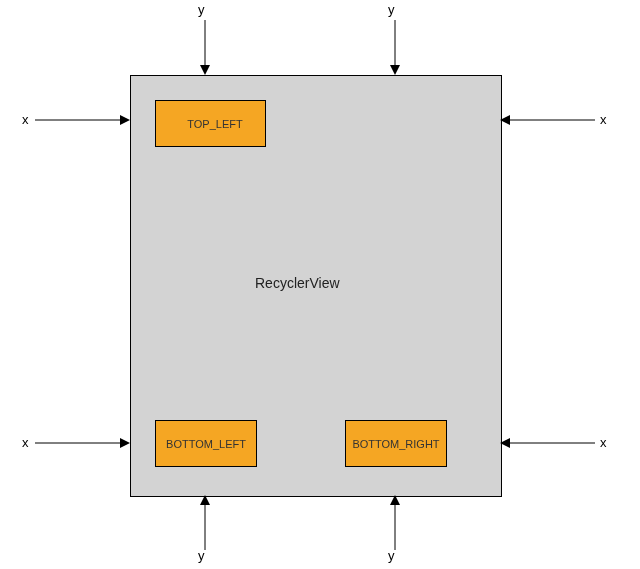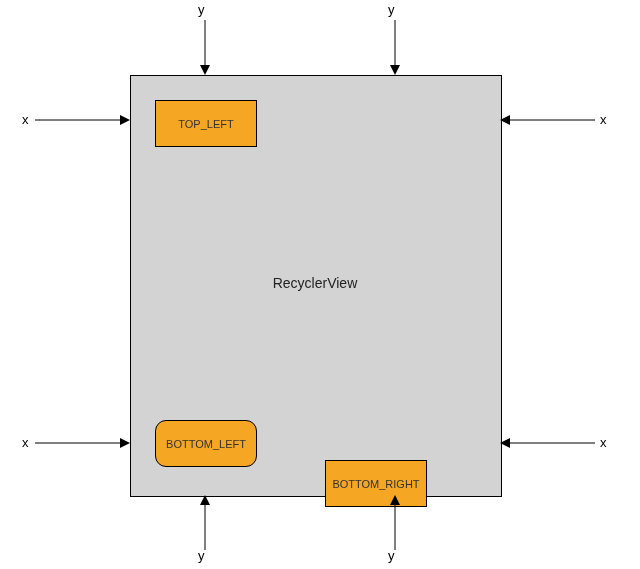--- a/index.html
+++ b/index.html
@@ -1,40 +1,40 @@
 <!DOCTYPE html>
 <html><head>
 <meta charset="utf-8">
 <style>
   html,body{margin:0;padding:0;width:640px;height:569px;background:#fff;font-family:"Segoe UI",Arial,sans-serif;font-size:12px;color:#000;}
   .stage{position:relative;width:640px;height:569px;}
   .container{position:absolute;background:#d3d3d3;border:1px solid #000;}
-  .center-label{position:absolute;font-size:14px;color:#222;text-align:center;width:120px;}
+  .center-label{position:absolute;font-size:14px;color:#222;text-align:left;width:120px;}
   .box{position:absolute;background:#f5a623;border:1px solid #000;display:flex;align-items:center;justify-content:center;font-size:11px;color:#333;}
   .lbl{position:absolute;font-size:13px;}
   svg.arrow{position:absolute;overflow:visible;}
   svg.arrow line{stroke:#000;stroke-width:1;}
   svg.arrow polygon{fill:#000;}
 </style>
 </head>
 <body>
 
 <div class="stage">
 
   <div class="container" style="left:130px;top:75px;width:370px;height:420px;"></div>
 
   <div class="center-label" style="left:255px;top:275px;">RecyclerView</div>
 
-  <div class="box" style="left:155px;top:100px;width:100px;height:45px;">
+  <div class="box" style="left:155px;top:100px;width:100px;height:45px;padding-left:9px;">
     <span>TOP_LEFT</span>
   </div>
-  <div class="box" style="left:155px;top:420px;width:100px;height:45px;border-radius:11px;">
+  <div class="box" style="left:155px;top:420px;width:100px;height:45px;">
     <span>BOTTOM_LEFT</span>
   </div>
-  <div class="box" style="left:325px;top:420px;width:100px;height:45px;margin-top:40px;">
+  <div class="box" style="left:345px;top:420px;width:100px;height:45px;">
     <span>BOTTOM_RIGHT</span>
   </div>
 
   <svg class="arrow" style="left:200px;top:20px;width:20px;height:55px;">
     <line x1="5" y1="0" x2="5" y2="45"></line>
       <polygon points="0,45 10,45 5,55"></polygon>
   </svg>
   <span class="lbl" style="left:198px;top:2px;">y</span>
 
   <svg class="arrow" style="left:390px;top:20px;width:20px;height:55px;">

